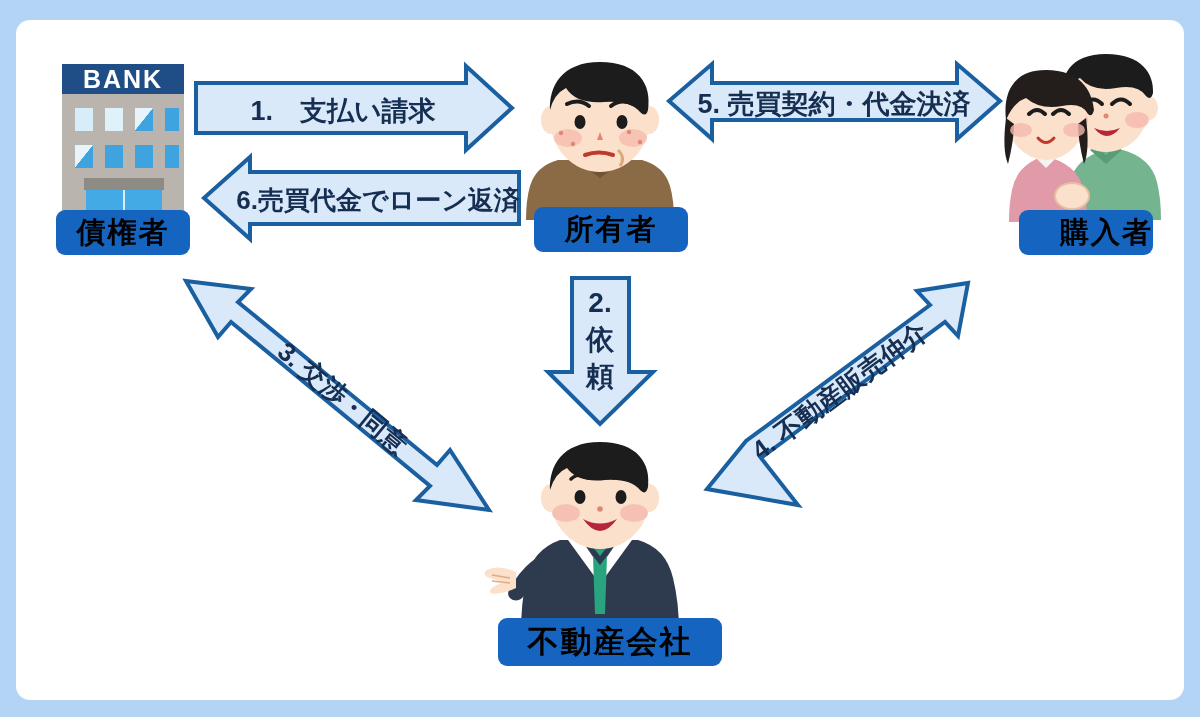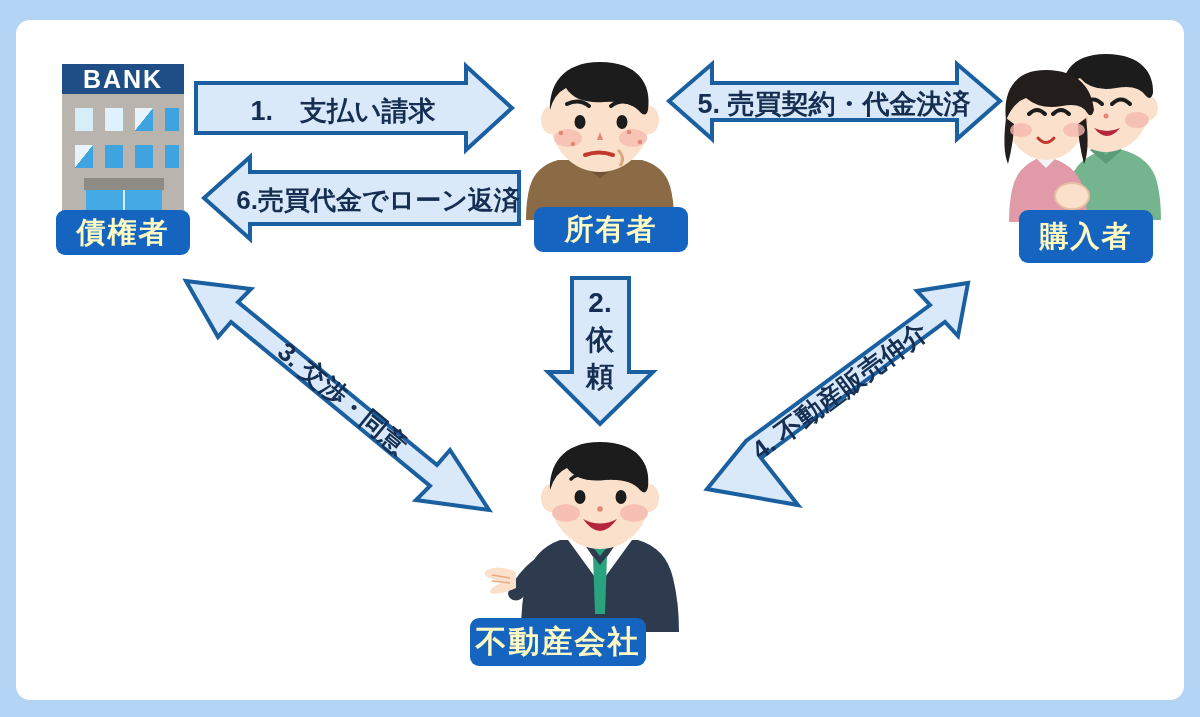--- a/index.html
+++ b/index.html
@@ -14,21 +14,21 @@
     position:absolute;left:16px;top:20px;width:1168px;height:680px;
     background:#ffffff;border-radius:14px;
   }
   svg#scene{position:absolute;left:0;top:0;width:1200px;height:717px;}
   .arrow-shape{fill:#d9e9f9;stroke:#1a5fa0;stroke-width:4;stroke-linejoin:miter;}
   .arrow-text{
     font-family:"Liberation Sans","DejaVu Sans",sans-serif;
     font-weight:bold;fill:#152e52;
   }
   .badge{
-    position:absolute;background:#1565c0;color:#fef9c3;
+    position:absolute;background:#1565c0;color:#000000;
     border-radius:9px;font-weight:bold;
     display:flex;align-items:center;justify-content:center;
     letter-spacing:2px;white-space:nowrap;
     font-family:"Liberation Sans","DejaVu Sans",sans-serif;
   }
 </style>
 </head>
 <body>
 
 <div id="stage">
@@ -174,20 +174,20 @@
   </svg>
 
   <div class="badge" style="left:56px;top:210px;width:134px;height:45px;font-size:29px;">
     <span>債権者</span>
   </div>
 
   <div class="badge" style="left:534px;top:207px;width:154px;height:45px;font-size:29px;">
     <span>所有者</span>
   </div>
 
-  <div class="badge" style="left:1019px;top:210px;width:134px;height:53px;font-size:29px;">
+  <div class="badge" style="left:1019px;top:210px;width:134px;height:45px;font-size:29px;justify-content:flex-end;">
     <span>購入者</span>
   </div>
 
-  <div class="badge" style="left:470px;top:618px;width:176px;height:48px;font-size:31px;">
+  <div class="badge" style="left:498px;top:618px;width:224px;height:48px;font-size:31px;">
     <span>不動産会社</span>
   </div>
 </div>
 
 </body></html>

